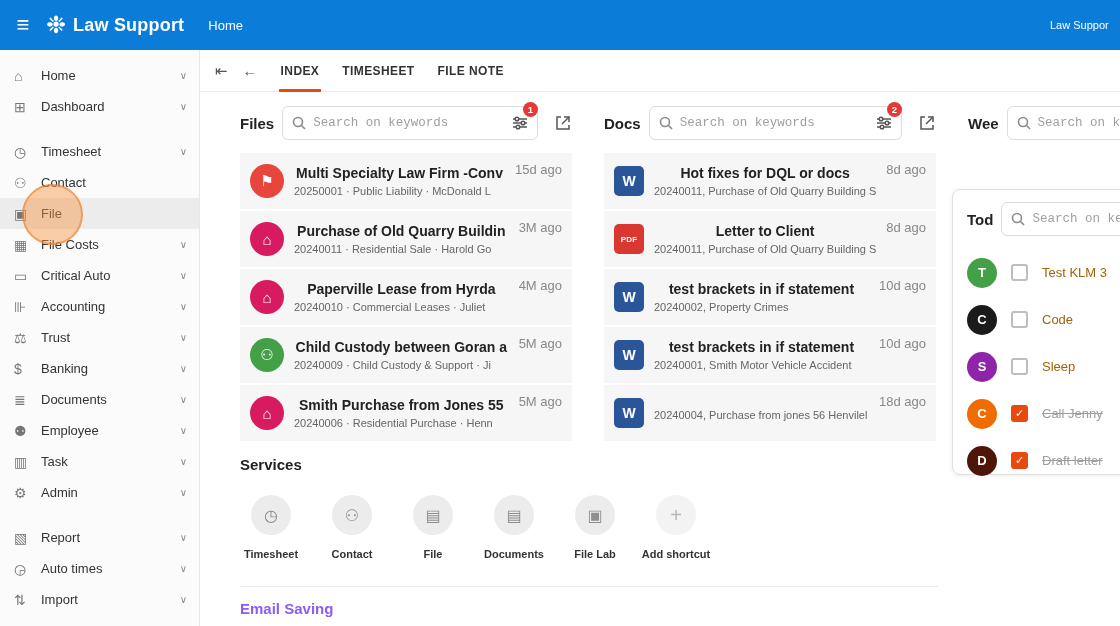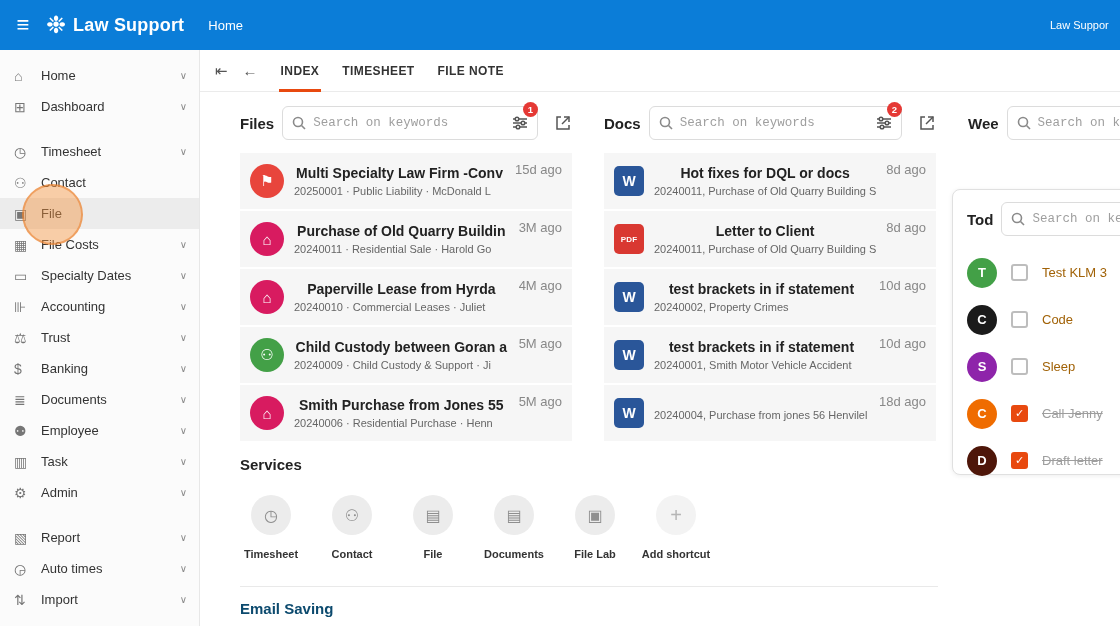--- a/index.html
+++ b/index.html
@@ -80,21 +80,21 @@
   .services{position:absolute;left:40px;top:364px;width:720px;}
   .services-title{font-size:15px;font-weight:bold;color:#222;margin-bottom:22px;}
   .service-items{display:flex;gap:19px;}
   .service{display:flex;flex-direction:column;align-items:center;gap:13px;width:62px;cursor:pointer;}
   .service-circle{width:40px;height:40px;border-radius:50%;background:#ececec;color:#8f8f8f;font-size:16px;
     display:flex;align-items:center;justify-content:center;}
   .service-circle.add{background:#f3f3f3;color:#b5b5b5;font-size:20px;}
   .service-label{font-size:11px;font-weight:bold;color:#333;white-space:nowrap;}
 
   .content-divider{position:absolute;left:40px;top:494px;width:698px;height:1px;background:#e9e9e9;}
-  .email-title{position:absolute;left:40px;top:508px;font-size:15px;font-weight:bold;color:#0c4a6e;}
+  .email-title{position:absolute;left:40px;top:508px;font-size:15px;font-weight:bold;color:#8b5cf6;}
 </style>
 </head>
 <body>
 
 <div class="app-header">
   <span class="hamburger">≡</span>
   <span class="logo-glyph">❉</span>
   <span class="brand">Law Support</span>
   <span class="header-home">Home</span>
   <span class="header-right">Law Suppor</span>
@@ -127,21 +127,21 @@
     <span class="s-label">File</span>
 
   </div>
   <div class="side-item">
     <span class="s-icon">▦</span>
     <span class="s-label">File Costs</span>
     <span class="chev">∨</span>
   </div>
   <div class="side-item">
     <span class="s-icon">▭</span>
-    <span class="s-label">Specialty Dates</span>
+    <span class="s-label">Critical Auto</span>
     <span class="chev">∨</span>
   </div>
   <div class="side-item">
     <span class="s-icon">⊪</span>
     <span class="s-label">Accounting</span>
     <span class="chev">∨</span>
   </div>
   <div class="side-item">
     <span class="s-icon">⚖</span>
     <span class="s-label">Trust</span>

